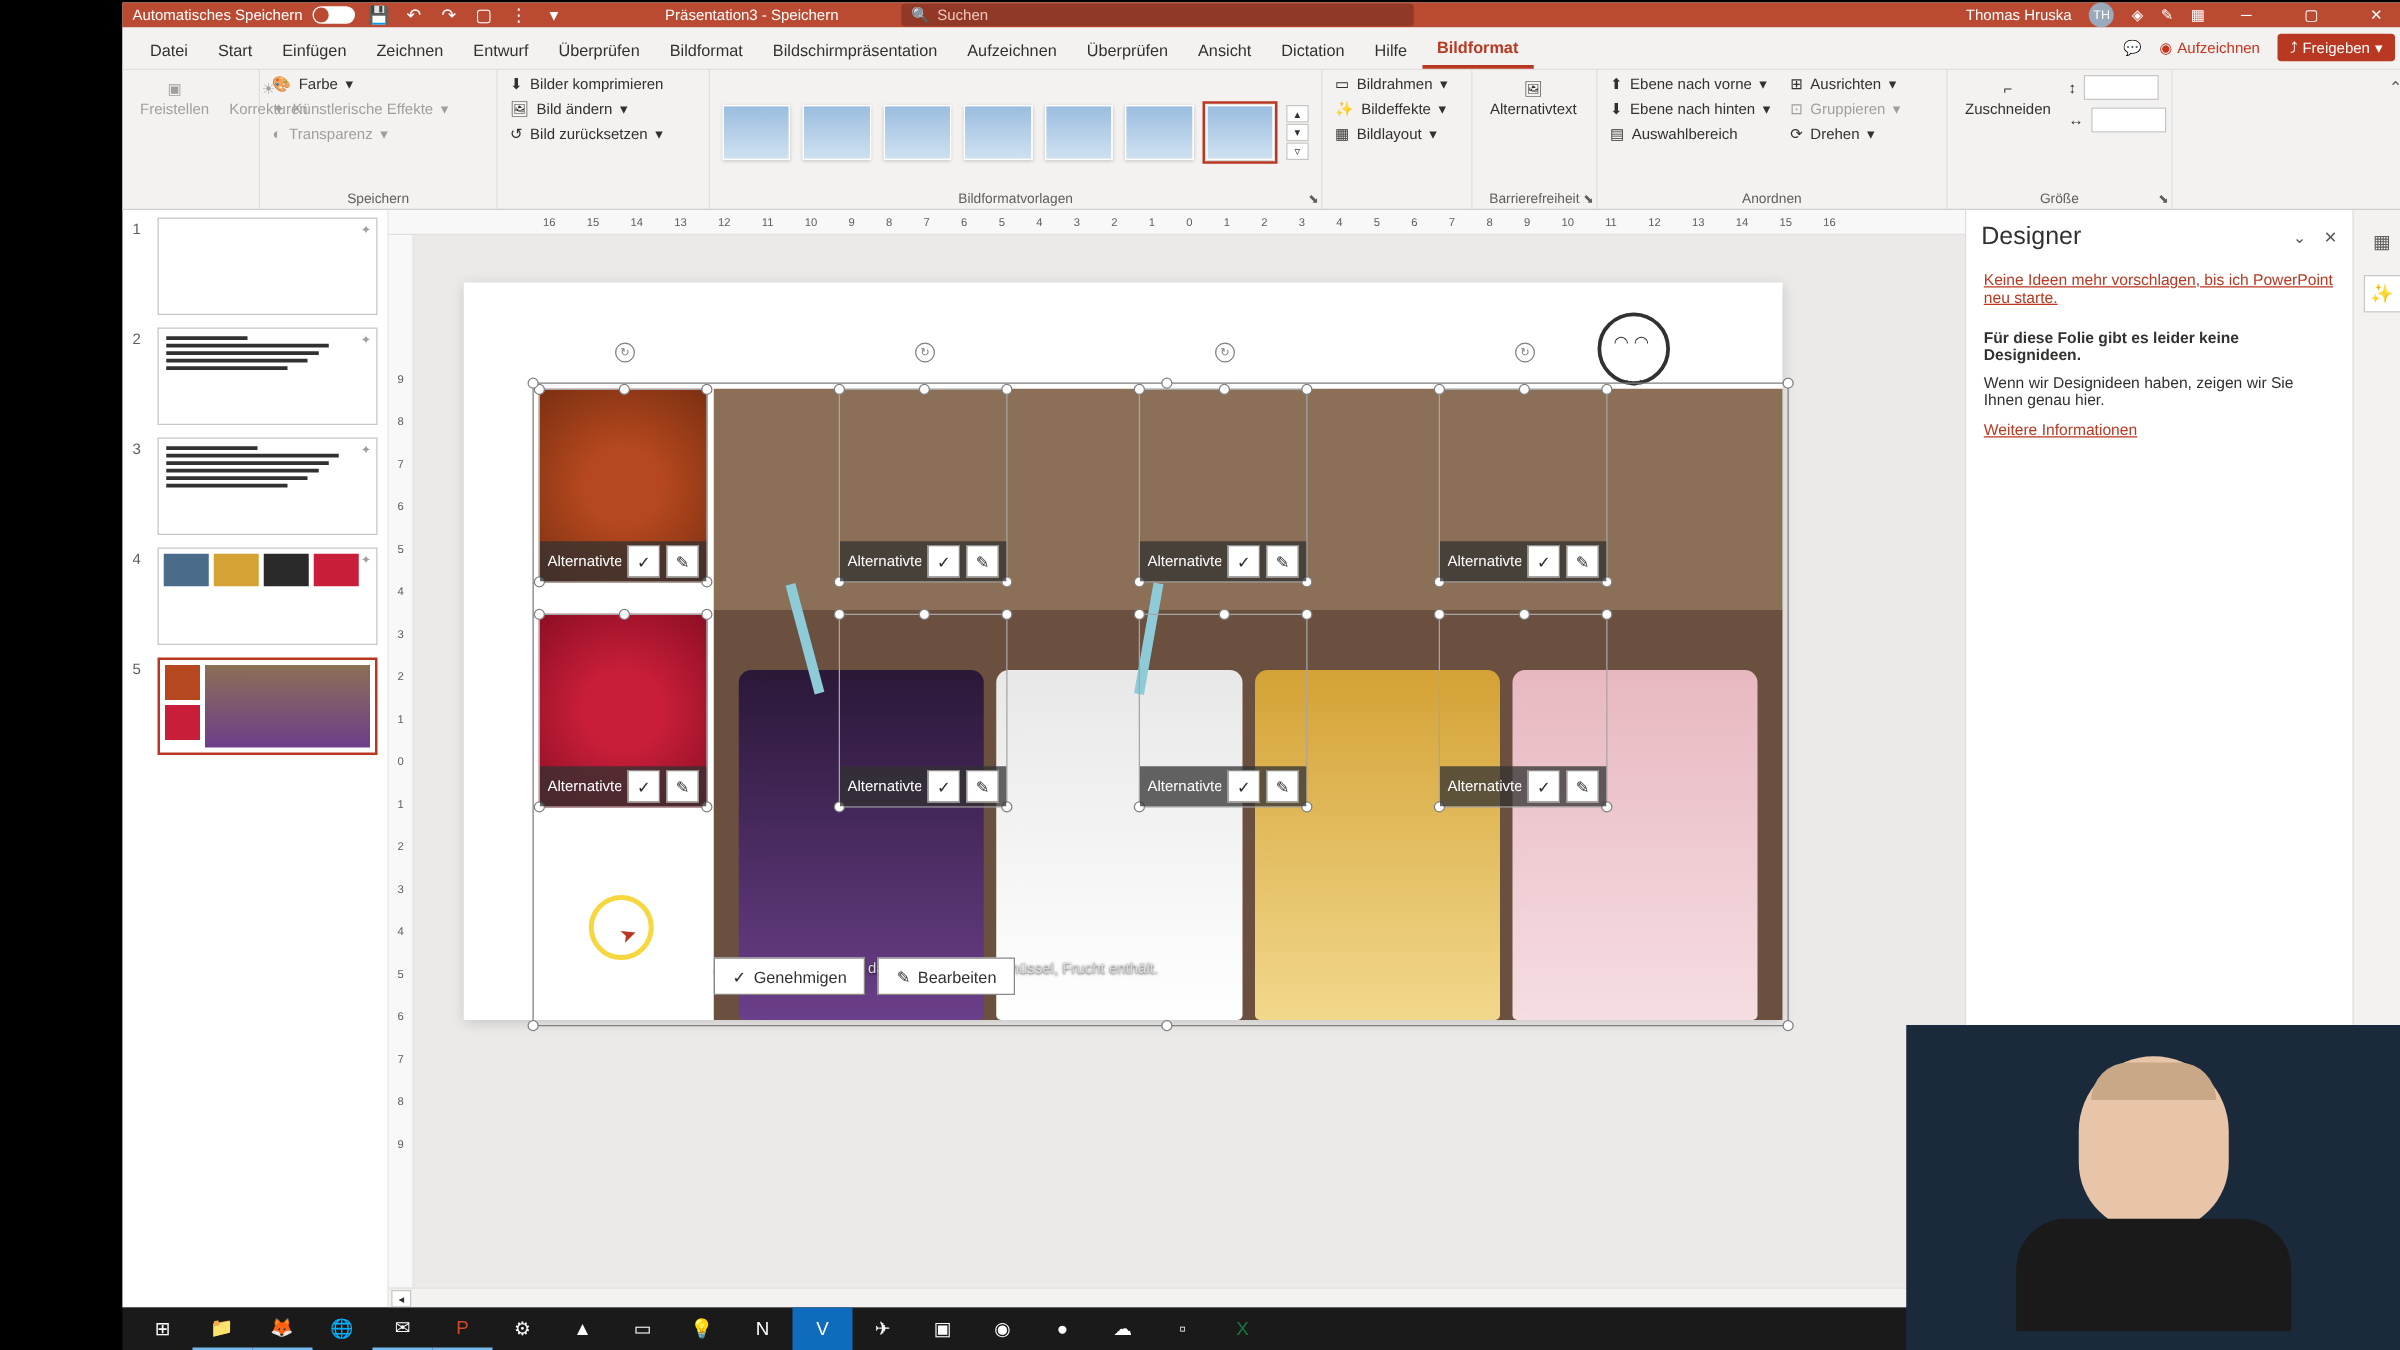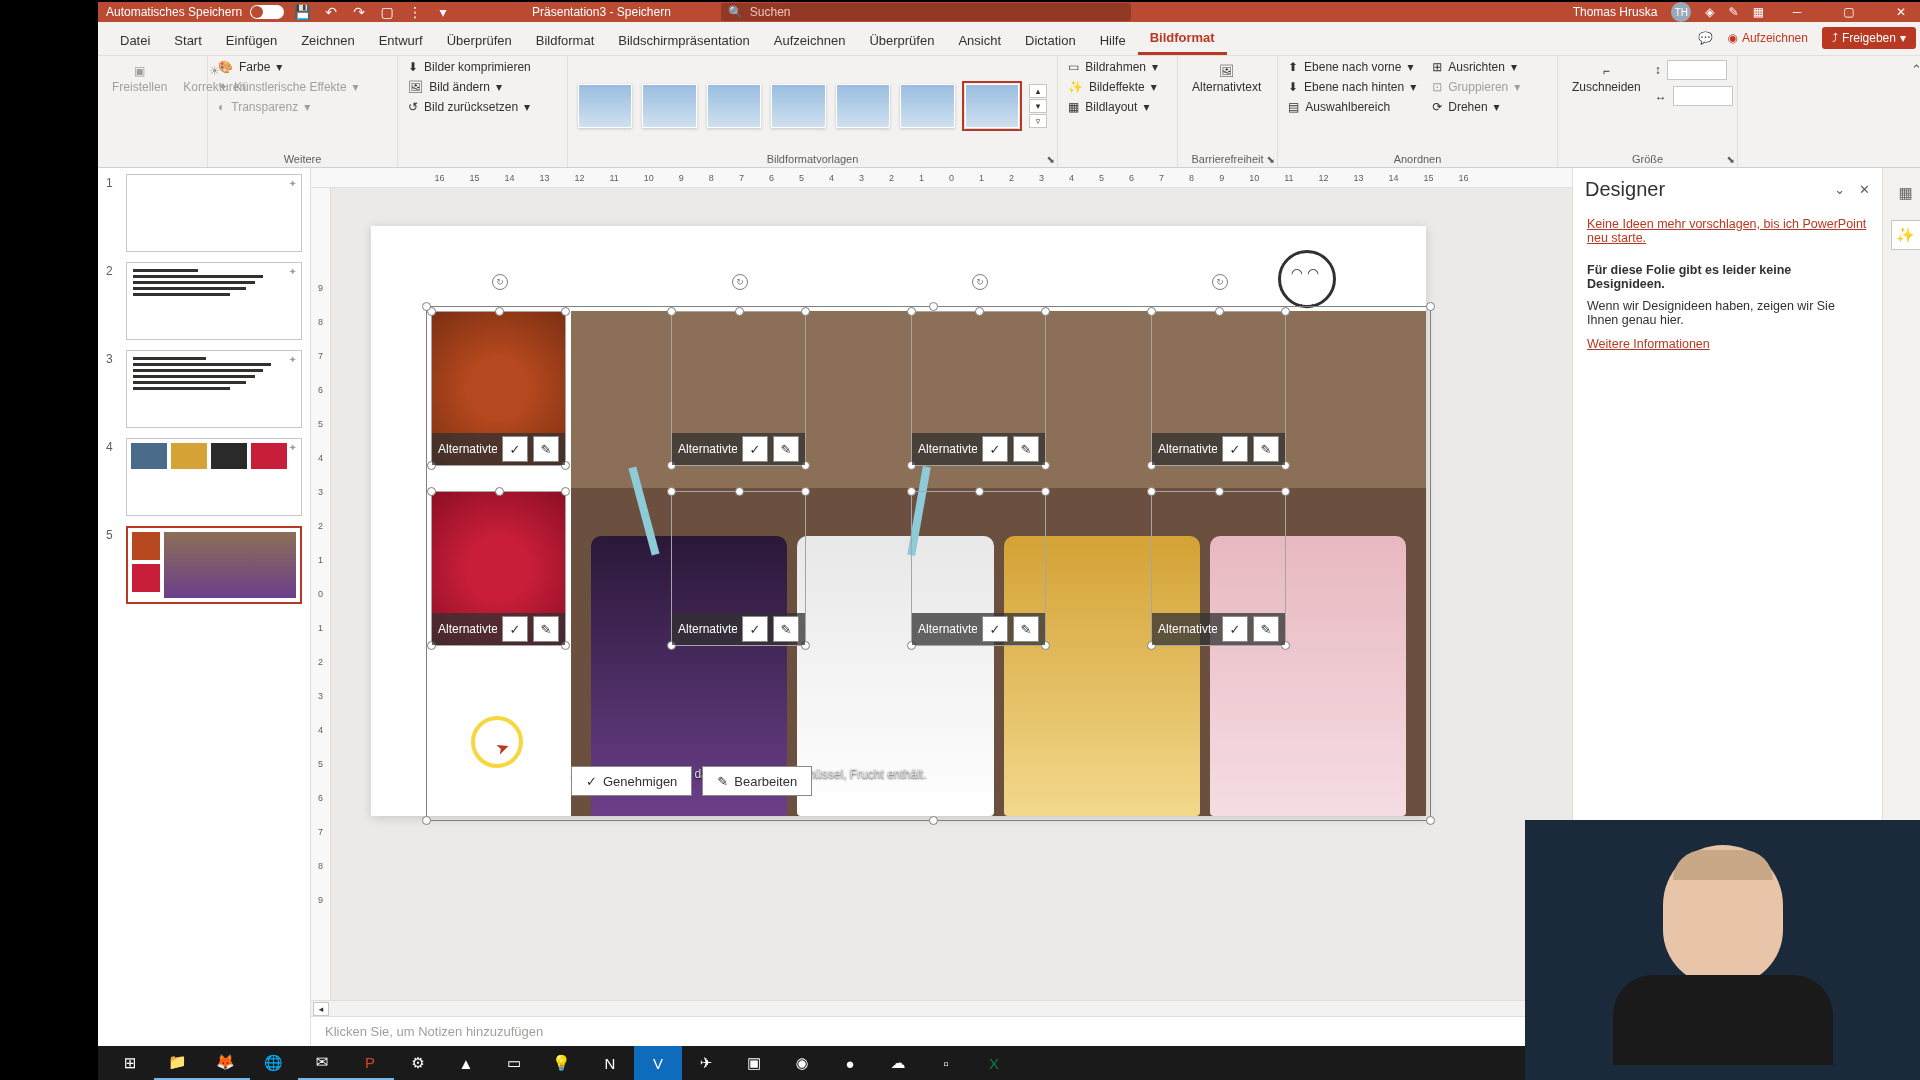--- a/index.html
+++ b/index.html
@@ -193,21 +193,21 @@
       </div>
     </div>
     <div class="group" style="width:190px">
       <div class="group-body">
         <div class="small-list">
           <div class="small-item"><span>🎨</span><span>Farbe</span> ▾</div>
           <div class="small-item disabled"><span>✦</span><span>Künstlerische Effekte</span> ▾</div>
           <div class="small-item disabled"><span>◐</span><span>Transparenz</span> ▾</div>
         </div>
       </div>
-      <div class="group-title">Weitere</div>
+      <div class="group-title">Speichern</div>
     </div>
     <div class="group" style="width:170px">
       <div class="group-body">
         <div class="small-list">
           <div class="small-item">
               <span>⬇</span>
               <span>Bilder komprimieren</span>
             </div>
           <div class="small-item"><span>🖼</span><span>Bild ändern</span> ▾</div>
           <div class="small-item"><span>↺</span><span>Bild zurücksetzen</span> ▾</div>
@@ -554,23 +554,20 @@
 
             <div class="highlight-circle"></div>
             <div class="cursor-arrow">➤</div>
           </div>
         </div>
       </div>
       <div class="hscroll">
         <div class="hscroll-btn" style="left:2px">◂</div>
         <div class="hscroll-btn" style="right:2px">▸</div>
       </div>
-      <div class="notes">
-          <span>Klicken Sie, um Notizen hinzuzufügen</span>
-        </div>
     </div>
 
     <div class="designer">
       <div class="designer-header">
         <span>Designer</span>
         <div class="hactions">
           <span>⌄</span>
           <span>✕</span>
         </div>
       </div>

